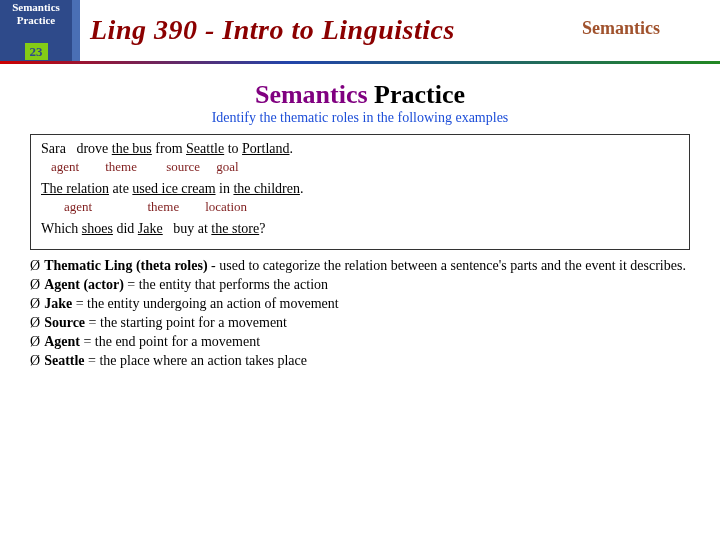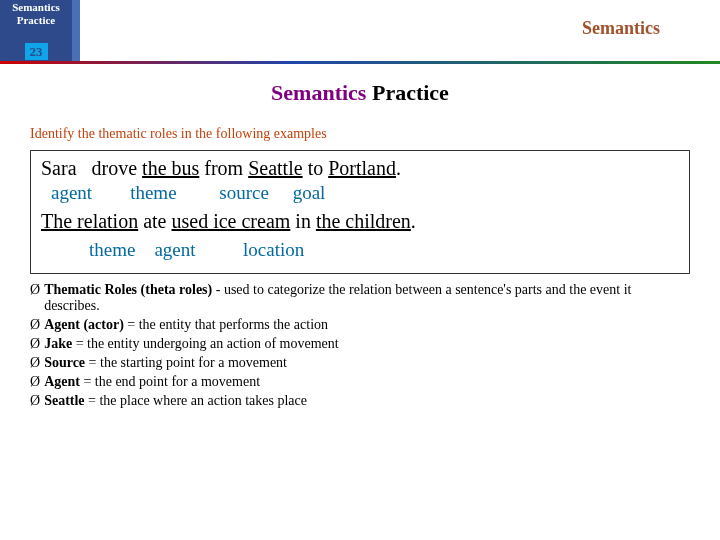--- a/index.html
+++ b/index.html
@@ -29,21 +29,21 @@
       background: #2e4a8a;
       color: #fff;
       font-size: 11px;
       font-weight: bold;
       line-height: 1.2;
       padding: 4px 6px;
       min-width: 72px;
     }
 
     .header-left .slide-number {
-      background: #0ea5e9;
+      background: #84cc16;
       color: #2e4a8a;
       font-weight: bold;
       font-size: 13px;
       padding: 1px 5px;
       margin-top: 16px;
       display: inline-block;
     }
 
     .header-slide-bar {
       width: 8px;
@@ -78,66 +78,66 @@
       top: 18px;
     }
 
     
     .main {
       padding: 10px 30px 8px 30px;
     }
 
     .page-title {
       text-align: center;
-      font-size: 22px;
-      margin-bottom: 20px;
+      font-size: 26px;
+      margin-bottom: 0;
       color: #000;
     }
 
     .page-title .semantics-word {
       color: #800080;
       font-weight: bold;
     }
 
     .page-title .practice-word {
       color: #000;
       font-weight: bold;
     }
 
     .subtitle-text {
-      text-align: left;
+      text-align: center;
       font-size: 14px;
       margin-bottom: 2px;
-      color: #c2410c;
+      color: #1d4ed8;
     }
 
     
     .examples-box {
       border: 1px solid #333;
       margin: 8px 0;
       padding: 6px 10px;
     }
 
     .example-row {
       margin-bottom: 6px;
     }
 
     .example-sentence {
-      font-size: 20px;
+      font-size: 14px;
       margin-bottom: 2px;
       color: #000;
     }
 
     .example-sentence .underline {
       text-decoration: underline;
     }
 
     .example-roles {
-      font-size: 19px;
-      color: #0369a1;
+      font-size: 13px;
+      color: #7f1d1d;
       padding-left: 10px;
     }
 
     
     .bullet-section {
       margin-top: 8px;
     }
 
     .bullet-item {
       font-size: 14px;
@@ -172,20 +172,21 @@
 <body>
 
 <div class="header">
   <div class="header-left">
     <span>Semantics</span>
     <span>Practice</span>
     <span class="slide-number">23</span>
   </div>
   <div class="header-slide-bar"></div>
   <div class="header-title-area">
+    <span class="header-main-title">Ling 390 - Intro to Linguistics</span>
     <span class="header-subtitle">Semantics</span>
   </div>
 </div>
 
 <div class="divider-bar"></div>
 
 <div class="main">
 
   <div class="page-title">
     <span class="semantics-word">Semantics</span>
@@ -205,36 +206,39 @@
       </div>
       <div class="example-roles">
         agent &nbsp;&nbsp;&nbsp;&nbsp;&nbsp;&nbsp; theme &nbsp;&nbsp;&nbsp;&nbsp;&nbsp;&nbsp;&nbsp; source &nbsp;&nbsp;&nbsp; goal
       </div>
     </div>
 
     <div class="example-row">
       <div class="example-sentence">
         <span class="underline">The relation</span> ate <span class="underline">used ice cream</span> in <span class="underline">the children</span>.
       </div>
+      <div class="example-roles">
+        &nbsp;&nbsp;&nbsp; agent &nbsp;&nbsp;&nbsp;&nbsp;&nbsp;&nbsp;&nbsp;&nbsp;&nbsp;&nbsp;&nbsp;&nbsp;&nbsp;&nbsp;&nbsp; theme &nbsp;&nbsp;&nbsp;&nbsp;&nbsp;&nbsp; location
+      </div>
     </div>
 
     <div class="example-row">
-      <div class="example-roles">
-        &nbsp;&nbsp;&nbsp;&nbsp;&nbsp;&nbsp;&nbsp; theme &nbsp;&nbsp; agent &nbsp;&nbsp;&nbsp;&nbsp;&nbsp;&nbsp;&nbsp;&nbsp; location
+      <div class="example-sentence">
+        Which <span class="underline">shoes</span> did <span class="underline">Jake</span> &nbsp; buy at <span class="underline">the store</span>?
       </div>
     </div>
 
   </div>
 
   <div class="bullet-section">
 
     <div class="bullet-item">
       <span class="bullet-arrow">Ø</span>
       <span class="bullet-text">
-        <strong>Thematic Roles (theta roles)</strong> - used to categorize the relation between a sentence's parts and the event it describes.
+        <strong>Thematic Ling (theta roles)</strong> - used to categorize the relation between a sentence's parts and the event it describes.
       </span>
     </div>
 
     <div class="bullet-item">
       <span class="bullet-arrow">Ø</span>
       <span class="bullet-text">
         <strong>Agent (actor)</strong> = the entity that performs the action
       </span>
     </div>
 

